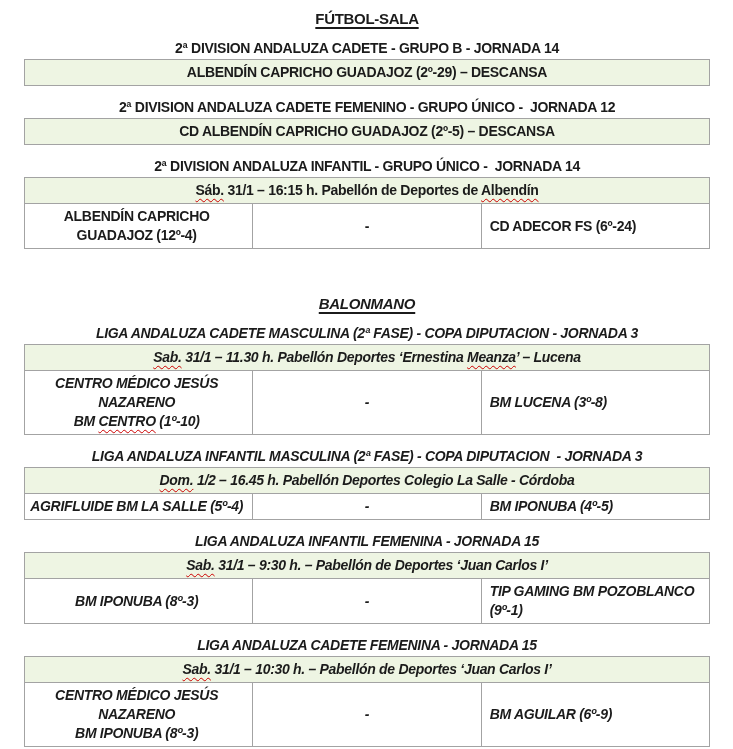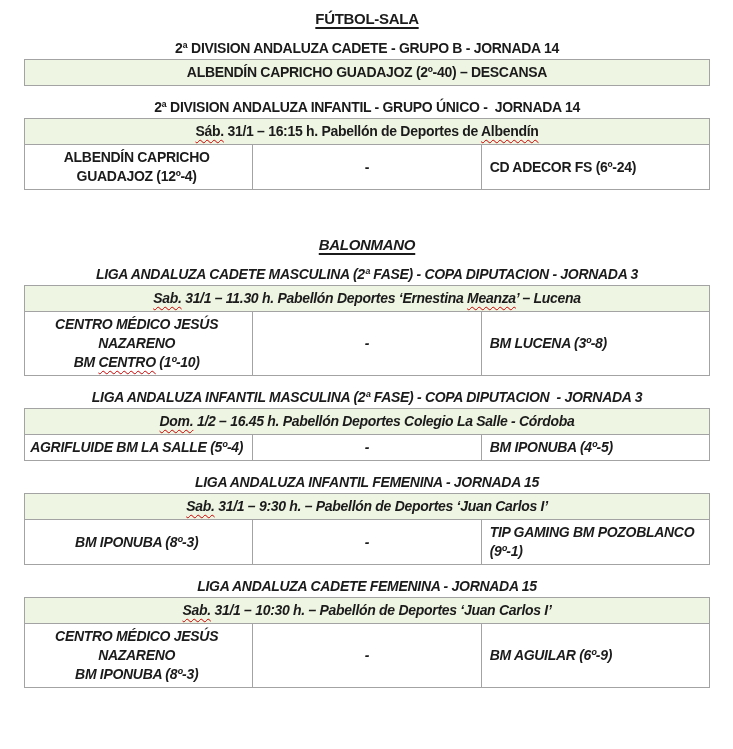--- a/index.html
+++ b/index.html
@@ -72,21 +72,31 @@
 
 <main>
   <section class="league">
     <h1 class="league-title"><span class="u">FÚTBOL-SALA</span></h1>
     <div class="fixtures">
         <div class="fixture">
           <div class="fixture-heading">2ª DIVISION ANDALUZA CADETE - GRUPO B - JORNADA 14</div>
           <table class="fixture-table">
             <tbody>
               <tr>
-                <td class="info-cell" colspan="3"><span>ALBENDÍN CAPRICHO GUADAJOZ (2º-40) – DESCANSA</span></td>
+                <td class="info-cell" colspan="3"><span>ALBENDÍN CAPRICHO GUADAJOZ (2º-29) – DESCANSA</span></td>
+              </tr>
+            </tbody>
+          </table>
+        </div>
+        <div class="fixture">
+          <div class="fixture-heading">2ª DIVISION ANDALUZA CADETE FEMENINO - GRUPO ÚNICO -  JORNADA 12</div>
+          <table class="fixture-table">
+            <tbody>
+              <tr>
+                <td class="info-cell" colspan="3"><span>CD ALBENDÍN CAPRICHO GUADAJOZ (2º-5) – DESCANSA</span></td>
               </tr>
             </tbody>
           </table>
         </div>
         <div class="fixture">
           <div class="fixture-heading">2ª DIVISION ANDALUZA INFANTIL - GRUPO ÚNICO -  JORNADA 14</div>
           <table class="fixture-table">
             <tbody>
               <tr>
                 <td class="info-cell" colspan="3"><span class="sp">Sáb.</span><span> 31/1 – 16:15 h. Pabellón de Deportes de </span><span class="sp">Albendín</span></td>

